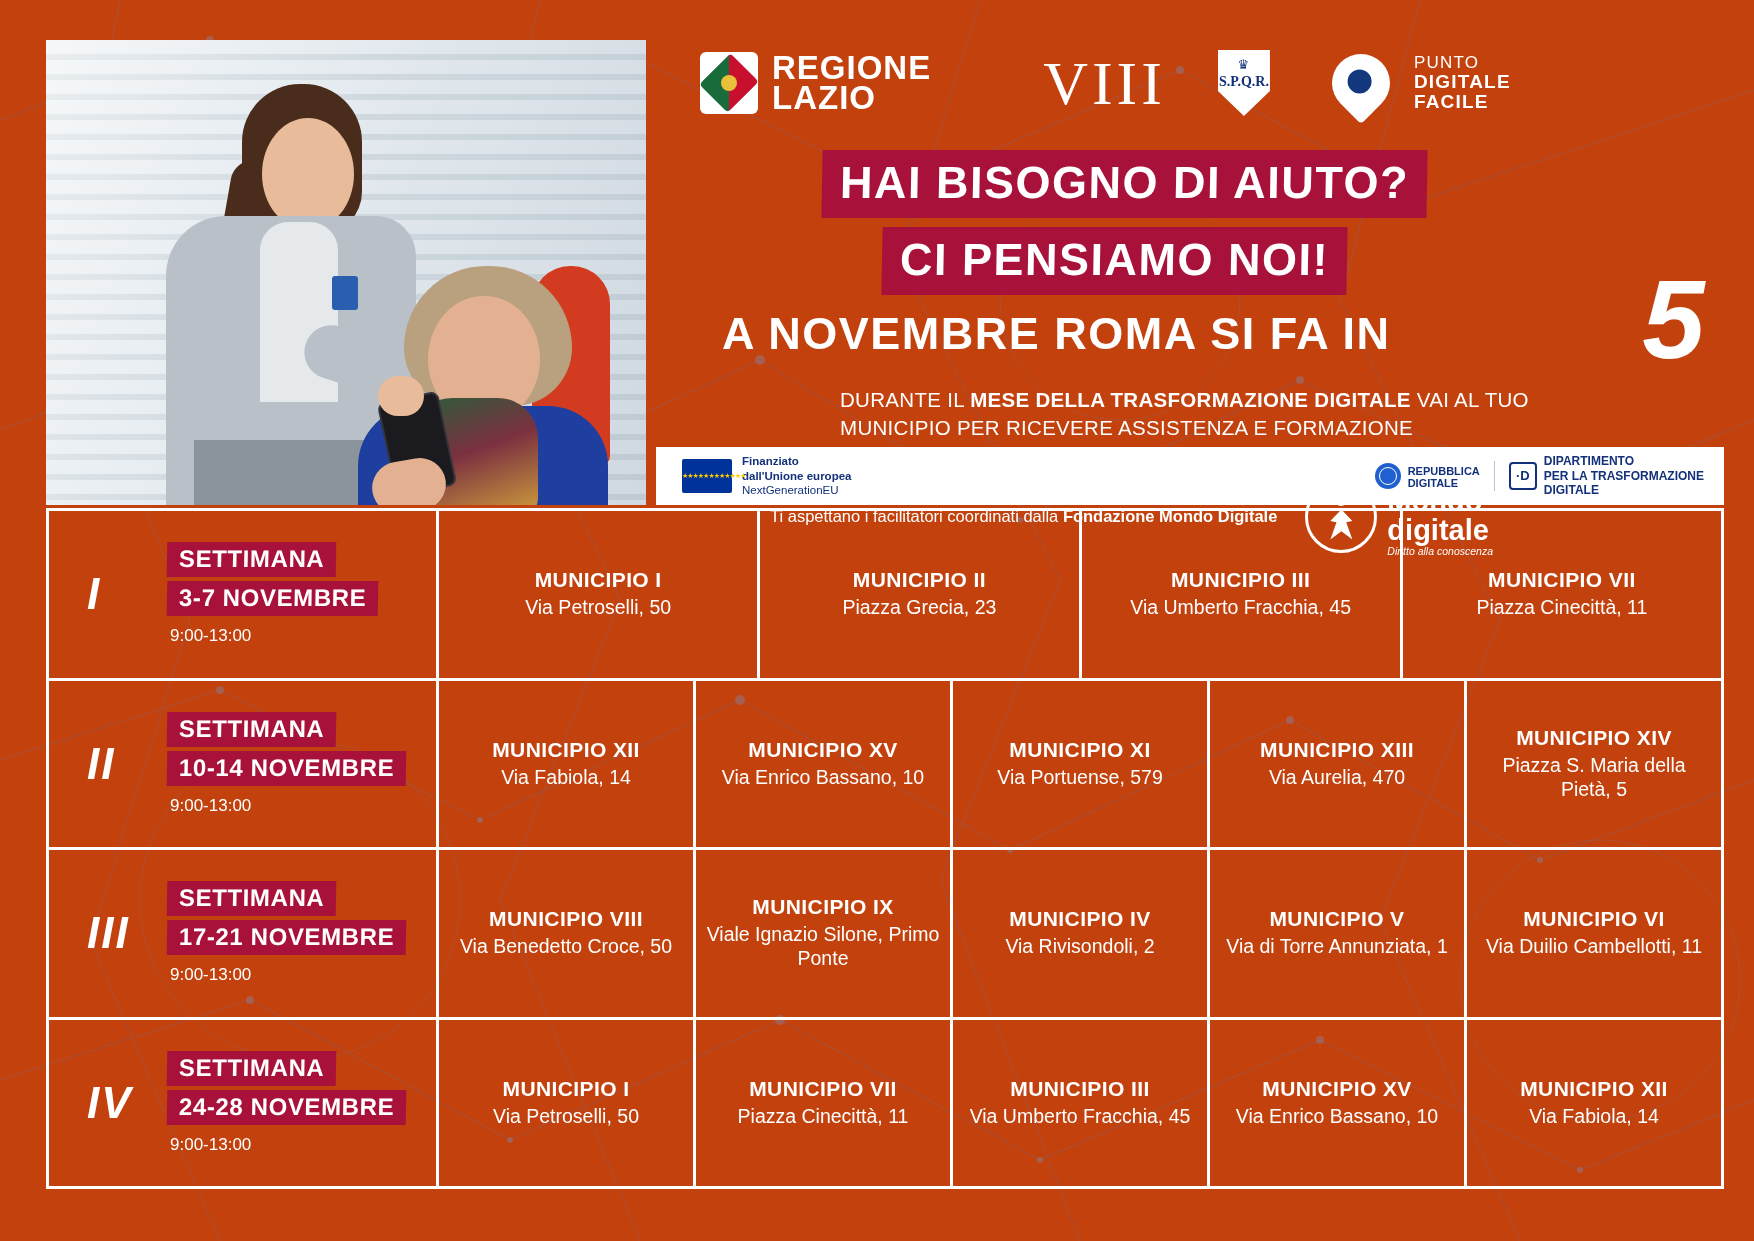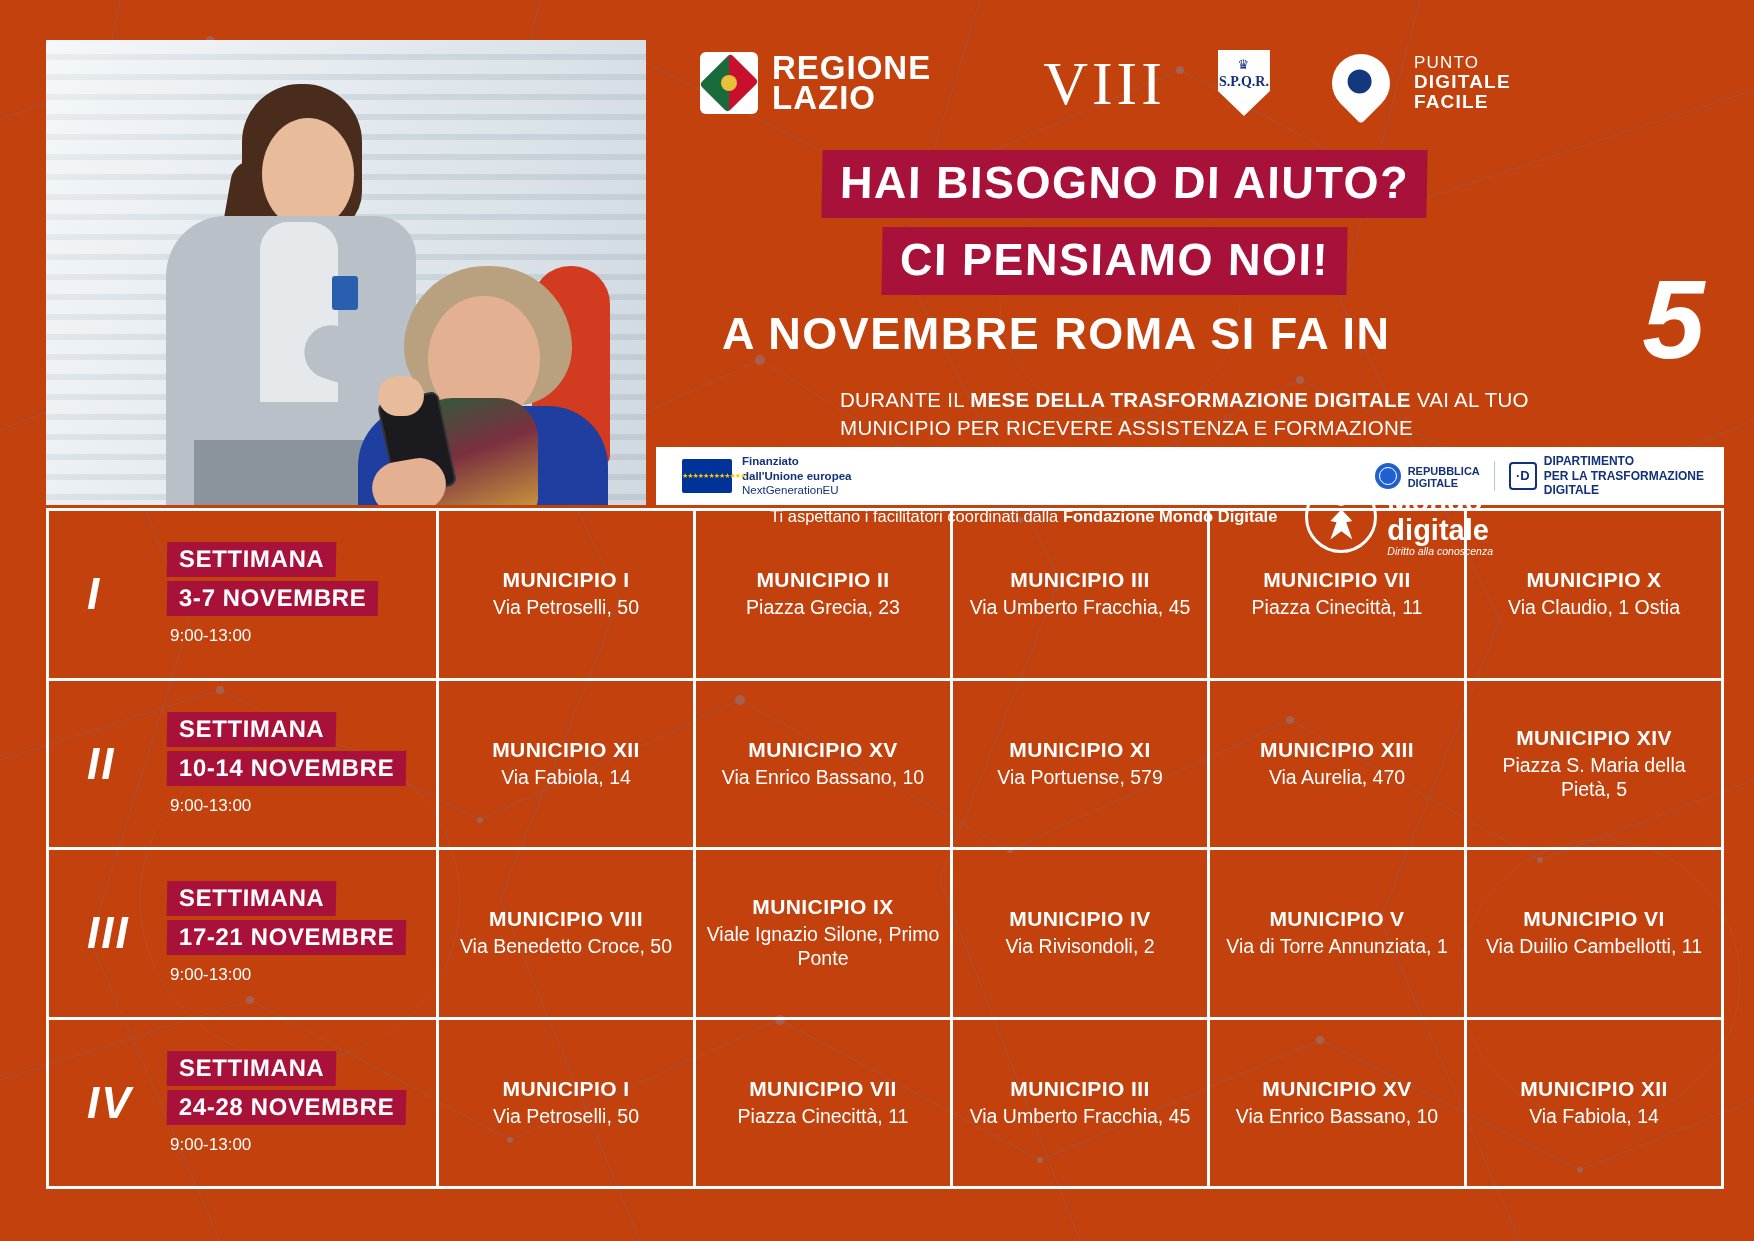--- a/index.html
+++ b/index.html
@@ -623,24 +623,20 @@
         <div class="muni-addr">Piazza Grecia, 23</div>
       </div>
       <div class="cell cell-muni">
         <div class="muni-name">MUNICIPIO III</div>
         <div class="muni-addr">Via Umberto Fracchia, 45</div>
       </div>
       <div class="cell cell-muni">
         <div class="muni-name">MUNICIPIO VII</div>
         <div class="muni-addr">Piazza Cinecittà, 11</div>
       </div>
-      <div class="cell cell-muni">
-        <div class="muni-name">MUNICIPIO X</div>
-        <div class="muni-addr">Via Claudio, 1 Ostia</div>
-      </div>
     </div>
 
     <div class="trow">
       <div class="cell cell-week">
         <div class="roman">II</div>
         <div class="week-info">
           <div class="week-tag">SETTIMANA</div>
           <div class="week-tag">10-14 NOVEMBRE</div>
           <div class="week-hours">9:00-13:00</div>
         </div>

